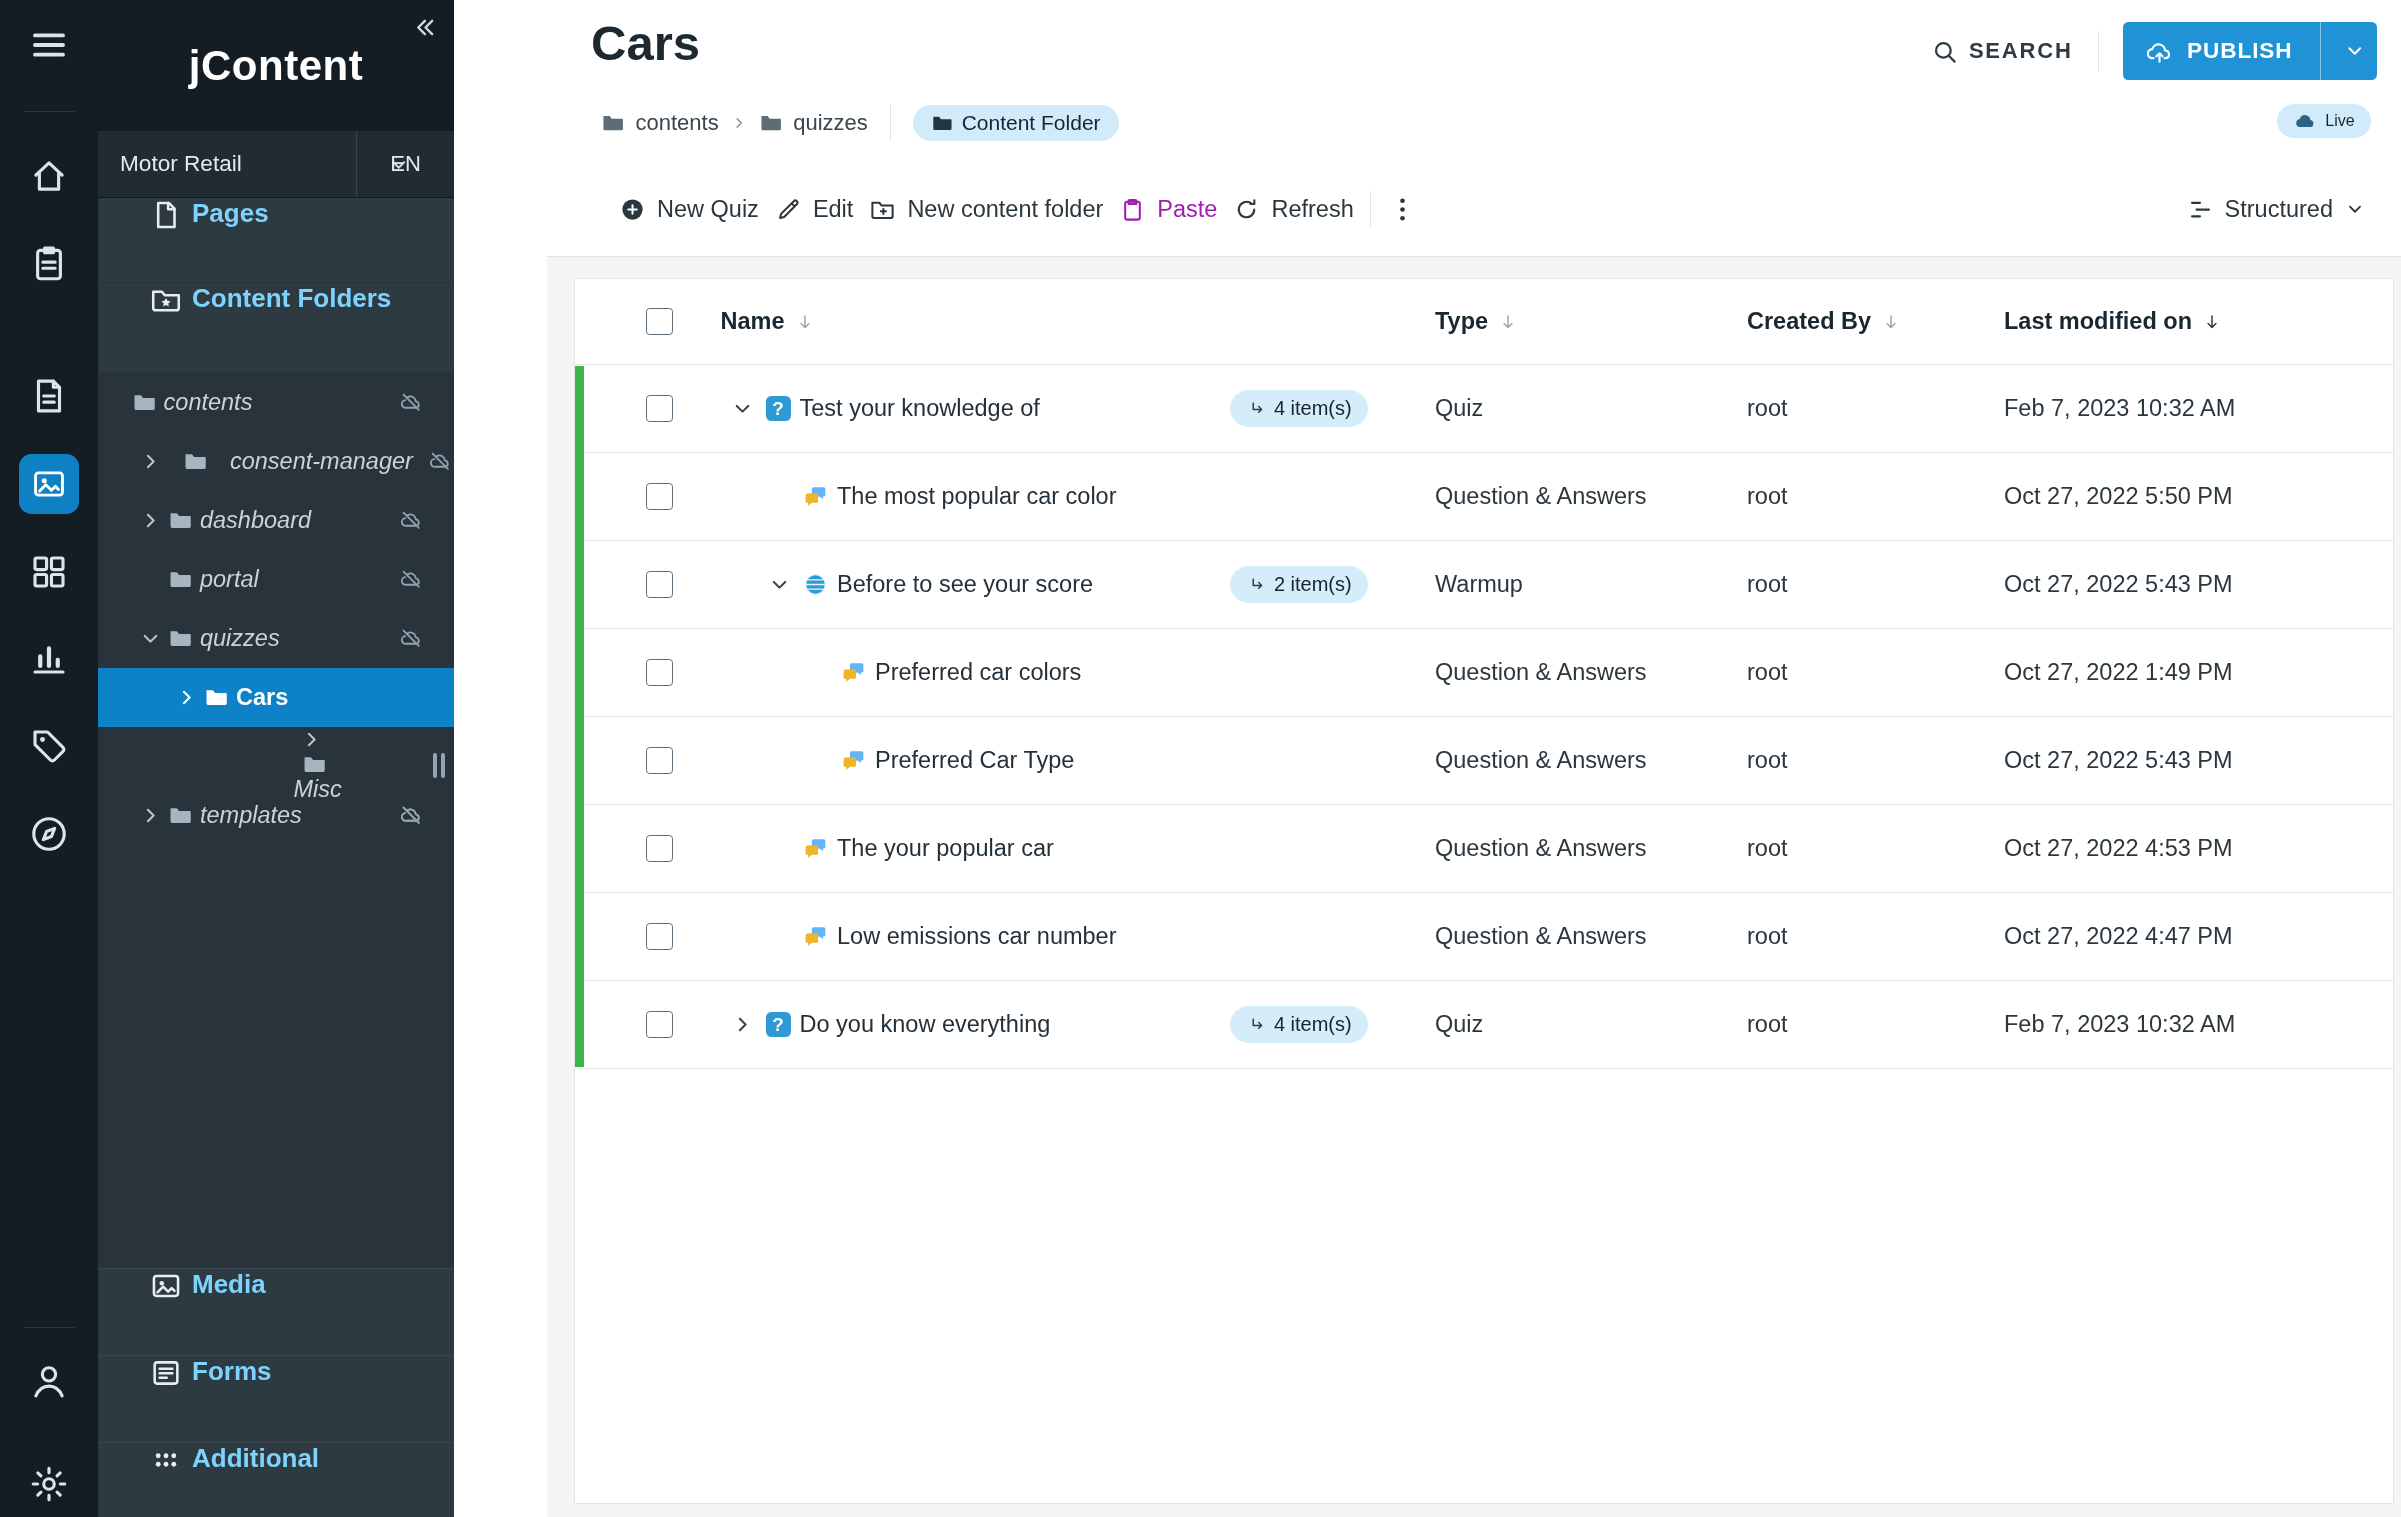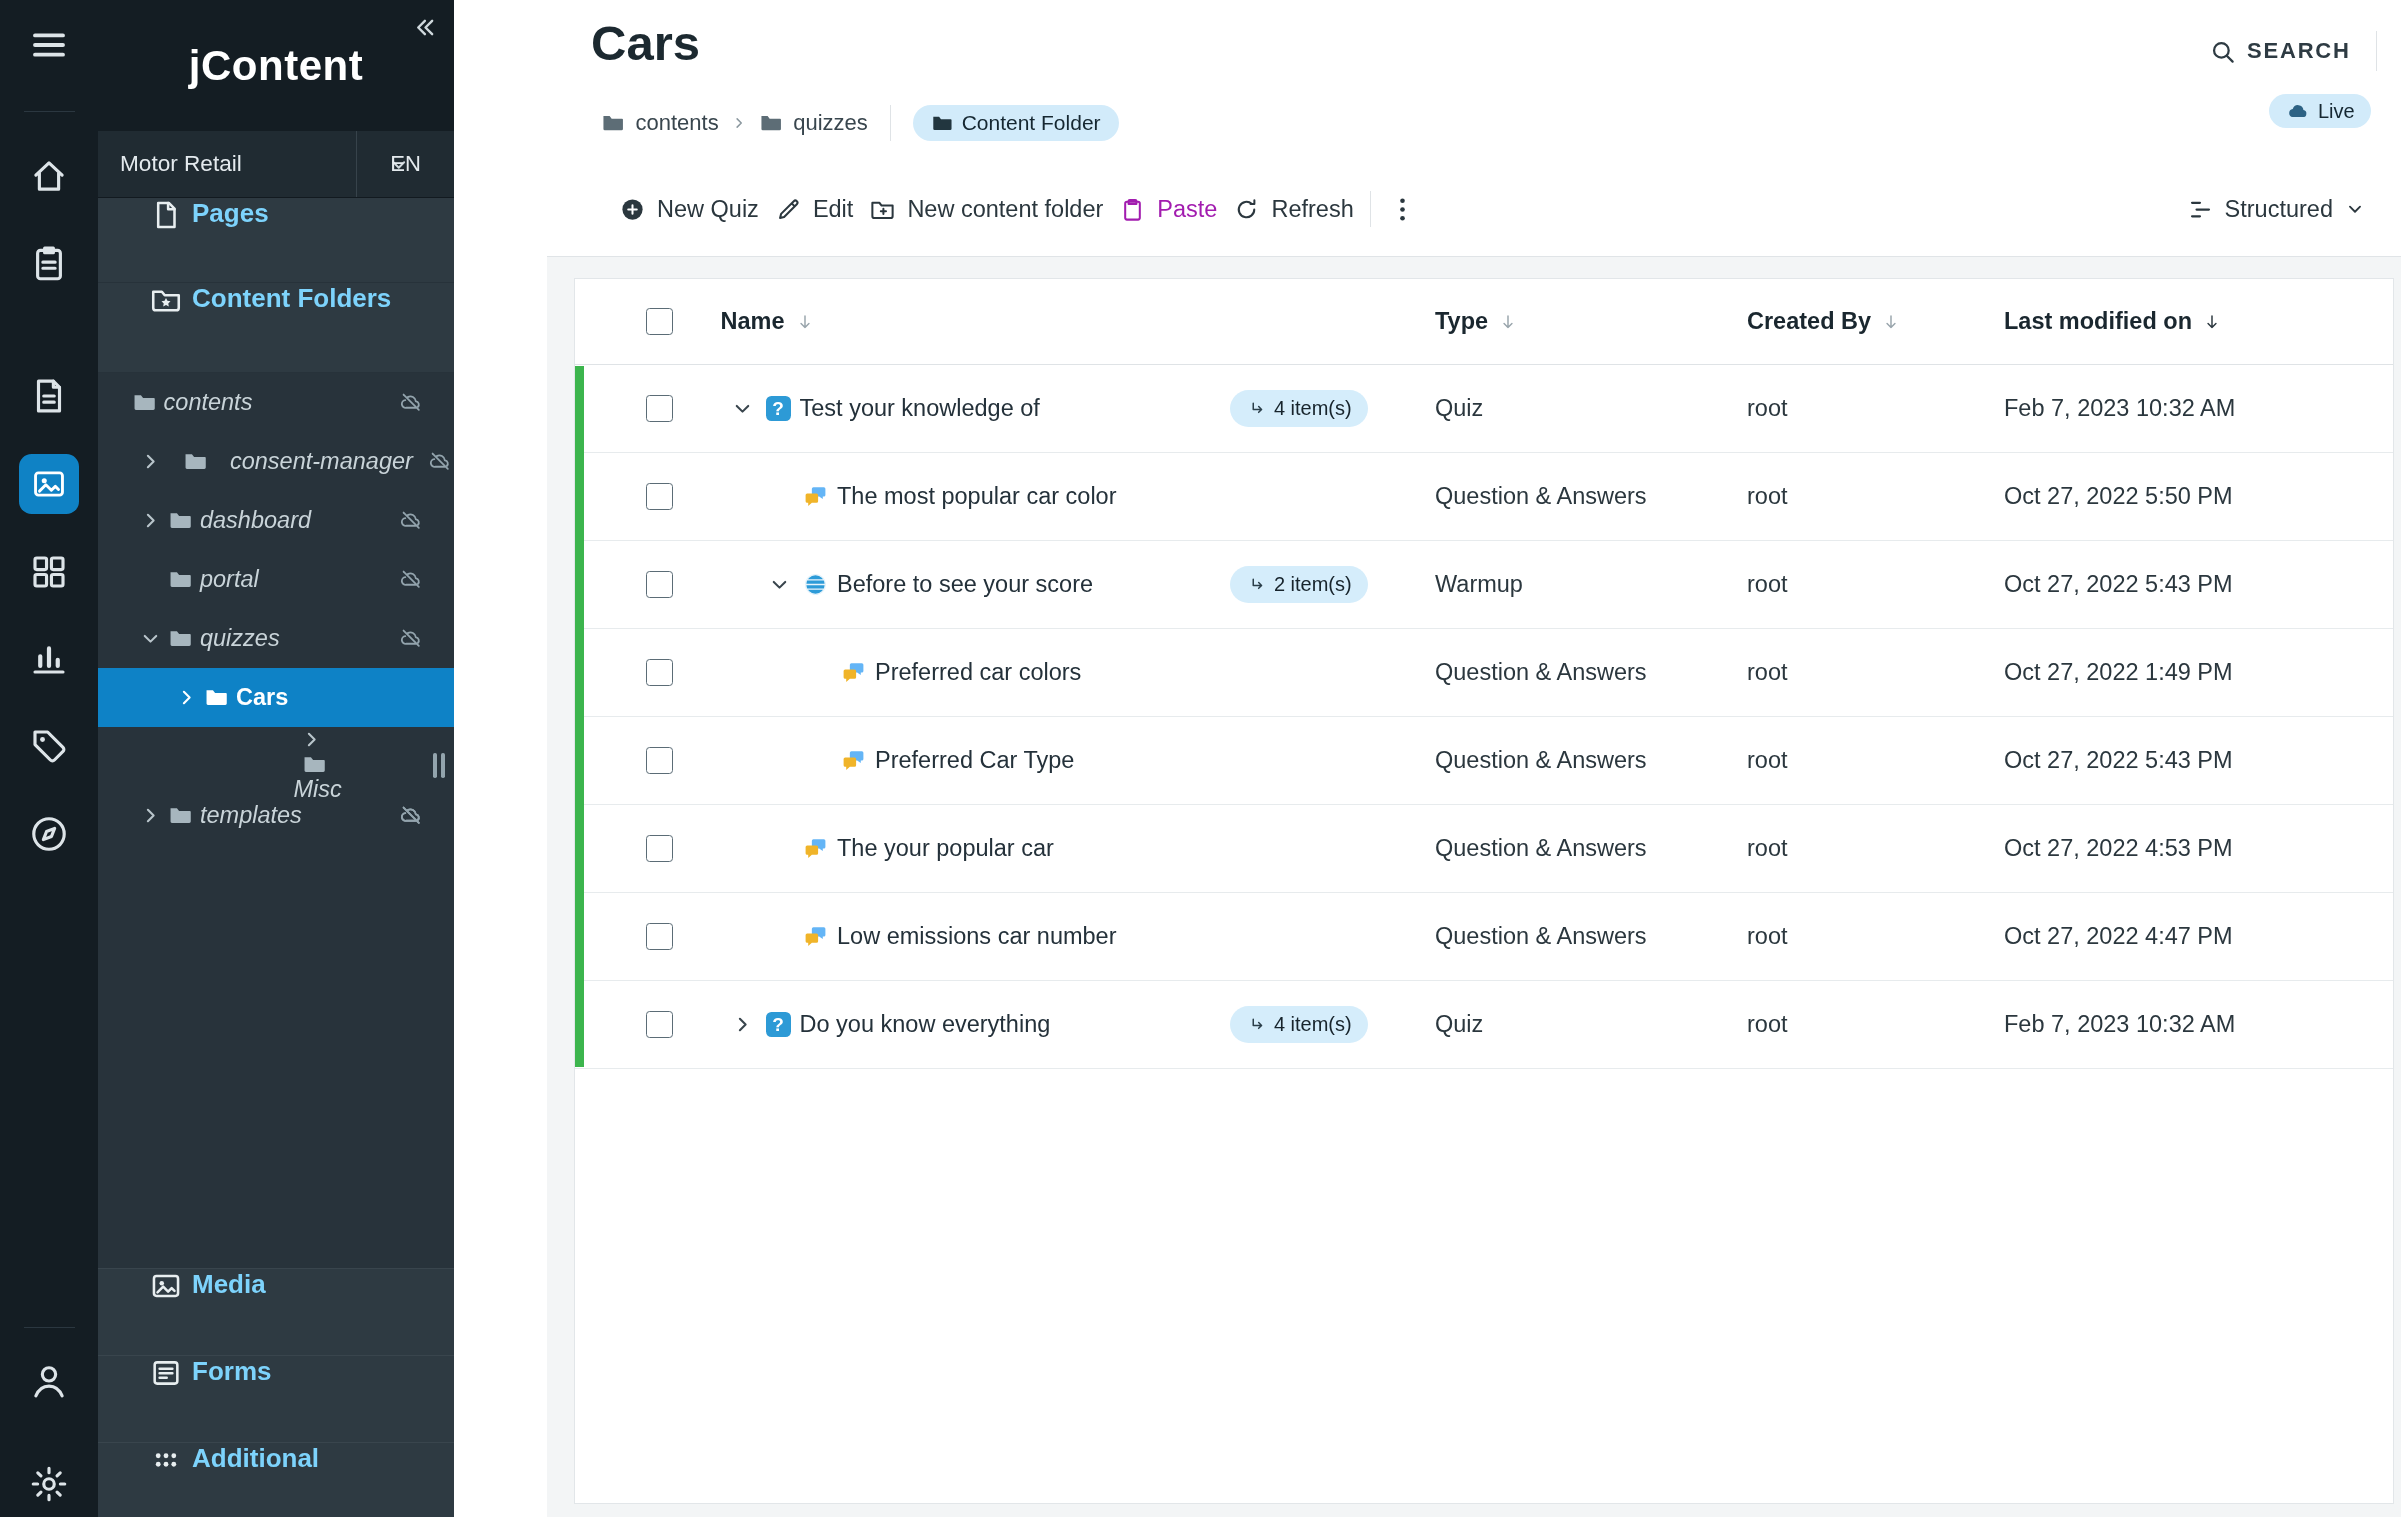--- a/index.html
+++ b/index.html
@@ -60,22 +60,22 @@
   .pub-sep{width:0.9px;height:58px;background:rgba(255,255,255,.45);margin-left:14.5px;flex:none;}
   .pub-chev{width:23.5px !important;height:23.5px !important;margin:0 10px;}
   .breadcrumb{position:absolute;left:54px;top:103px;height:40px;display:flex;align-items:center;gap:11px;
     font-size:22px;color:#39464e;}
   .bc-ic{width:23.5px;height:23.5px;color:#5d6d76;}
   .bc-chev{width:18px;height:18px;color:#8b989f;}
   .bc-div{width:0.9px;height:36px;background:#dfe3e6;margin:0 11px;}
   .chip{display:flex;align-items:center;gap:9px;background:#d2ebfa;border-radius:18px;height:36px;
     padding:0 18px;color:#152731;font-size:21px;}
   .chip .svg{width:22px;height:22px;color:#22363f;}
-  .live-chip{position:absolute;right:30px;top:94px;height:34px;display:flex;align-items:center;gap:9px;
-    background:#d2ebfa;border-radius:17px;padding:0 16.3px;font-size:20px;color:#152731;}
+  .live-chip{position:absolute;right:30px;top:104px;height:34px;display:flex;align-items:center;gap:9px;
+    background:#d2ebfa;border-radius:17px;padding:0 16.3px;font-size:16px;color:#152731;}
   .live-chip .svg{width:23.5px;height:23.5px;color:#2d6284;}
   .toolbar{position:absolute;left:0;right:4px;top:179px;height:60px;display:flex;align-items:center;
     padding:0 31px 0 72px;gap:16px;}
   .tb-btn{display:flex;align-items:center;gap:11px;background:none;border:none;font-family:inherit;
     font-size:23.5px;color:#2b373e;padding:0;white-space:nowrap;}
   .tb-btn .svg{width:27px;height:27px;}
   .tb-btn.disabled{color:#a21caf;}
   .tb-div{height:36px;}
   .tb-more{background:none;border:none;padding:0;width:31px;height:31px;color:#2b373e;}
   .view-mode{margin-left:auto;display:flex;align-items:center;gap:11px;font-size:23.5px;color:#2b373e;}
@@ -413,20 +413,35 @@
         <button class="search-btn" data-interactable="true">
           <span class="svg" data-interactable="false">
               <svg viewBox="0 0 24 24" fill="none" stroke="currentColor" stroke-width="1.8" stroke-linecap="round" stroke-linejoin="round">
                 <circle cx="11" cy="11" r="6.5" stroke-width="2"></circle>
                 <path d="M15.8 15.8L21 21" stroke-width="2"></path>
               </svg>
             </span>
           <span data-interactable="false">SEARCH</span>
         </button>
         <span class="vdiv" data-interactable="false"></span>
+        <div class="publish-btn" data-interactable="true">
+          <span class="svg" data-interactable="false">
+              <svg viewBox="0 0 24 24" fill="none" stroke="currentColor" stroke-width="1.8" stroke-linecap="round" stroke-linejoin="round">
+                <path d="M7 17.5h-.8A3.7 3.7 0 0 1 6 10.1a5.4 5.4 0 0 1 10.6 1.1 3.2 3.2 0 0 1 .9 6.3h-1.2"></path>
+                <path d="M12 20.5v-7M9.5 16l2.5-2.5L14.5 16"></path>
+              </svg>
+            </span>
+          <span data-interactable="false">PUBLISH</span>
+          <span class="pub-sep" data-interactable="false"></span>
+          <span class="svg pub-chev" data-interactable="true">
+              <svg viewBox="0 0 24 24" fill="none" stroke="currentColor" stroke-width="1.8" stroke-linecap="round" stroke-linejoin="round">
+                <path d="M6.5 9.5L12 15l5.5-5.5" stroke-width="2"></path>
+              </svg>
+            </span>
+        </div>
       </div>
 
       <div class="breadcrumb" data-interactable="false">
         <span class="svg bc-ic" data-interactable="false">
             <svg viewBox="0 0 24 24" fill="currentColor">
               <path d="M2.5 5.2h6.3l2.1 2.6h10.6a.9.9 0 0 1 .9.9v9.6a1.4 1.4 0 0 1-1.4 1.4H3.9a1.4 1.4 0 0 1-1.4-1.4z"></path>
             </svg>
           </span>
         <span data-interactable="true">contents</span>
         <span class="svg bc-chev" data-interactable="false">

